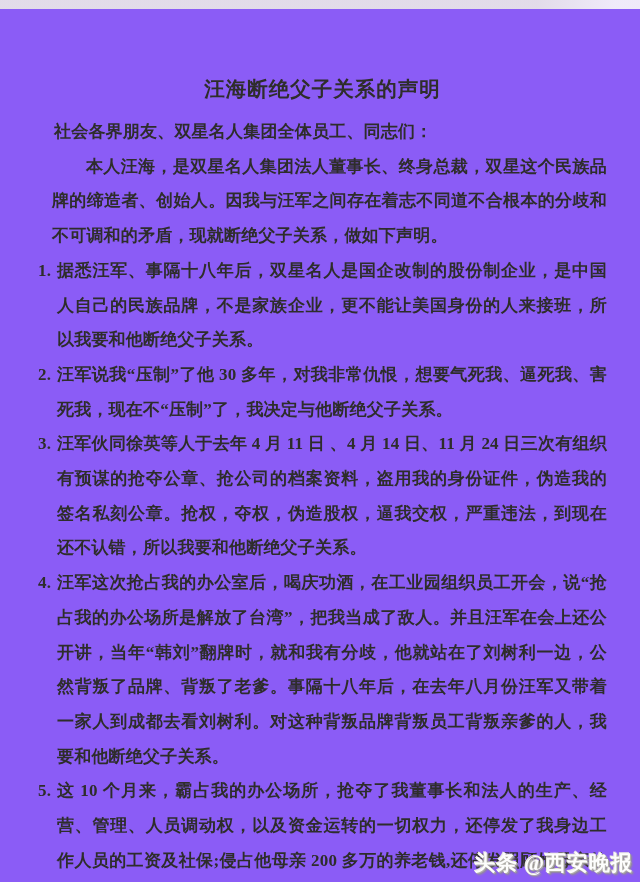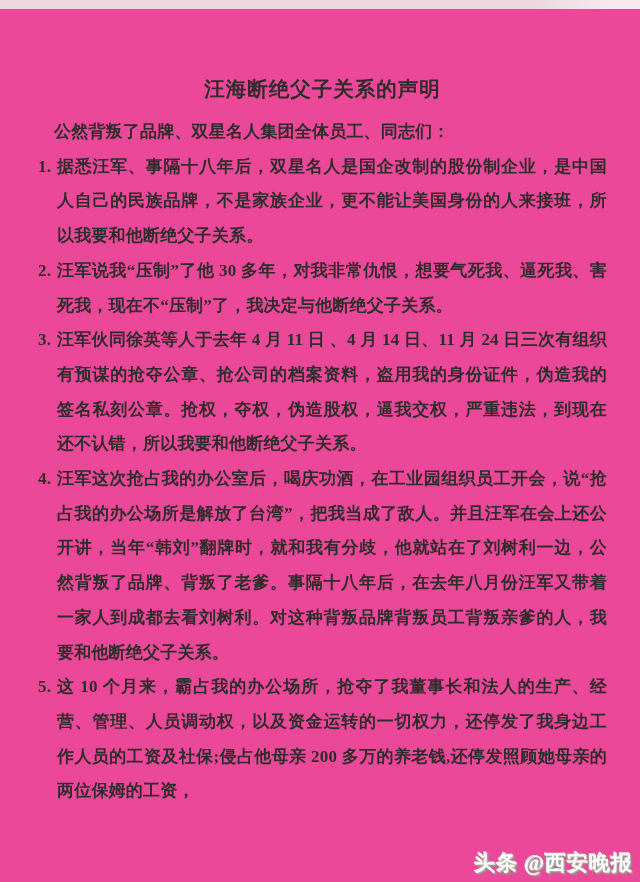--- a/index.html
+++ b/index.html
@@ -4,21 +4,21 @@
 <style>
   html, body {
     margin: 0;
     padding: 0;
     background: #ffffff;
   }
   .page {
     position: relative;
     width: 640px;
     height: 882px;
-    background: #ec4899;
+    background: #8b5cf6;
     overflow: hidden;
     font-family: "Liberation Serif", "DejaVu Serif", serif;
     color: #2e2d2b;
     box-sizing: border-box;
   }
   
   .top-edge {
     position: absolute;
     top: 0; left: 0;
     width: 100%;
@@ -86,22 +86,23 @@
 </style>
 </head>
 <body>
 
 <div class="page">
   <div class="top-edge"></div>
 
   <div class="doc">
     <h1 class="doc-title">汪海断绝父子关系的声明</h1>
 
-    <p class="body-text salutation">公然背叛了品牌、双星名人集团全体员工、同志们：</p>
+    <p class="body-text salutation">社会各界朋友、双星名人集团全体员工、同志们：</p>
 
+    <p class="body-text intro">本人汪海，是双星名人集团法人董事长、终身总裁，双星这个民族品牌的缔造者、创始人。因我与汪军之间存在着志不同道不合根本的分歧和不可调和的矛盾，现就断绝父子关系，做如下声明。</p>
 
     <div class="list">
 
       <div class="body-text list-item">
         <span class="num">1.</span>
         <div class="txt">据悉汪军、事隔十八年后，双星名人是国企改制的股份制企业，是中国人自己的民族品牌，不是家族企业，更不能让美国身份的人来接班，所以我要和他断绝父子关系。</div>
       </div>
 
       <div class="body-text list-item">
         <span class="num">2.</span>

